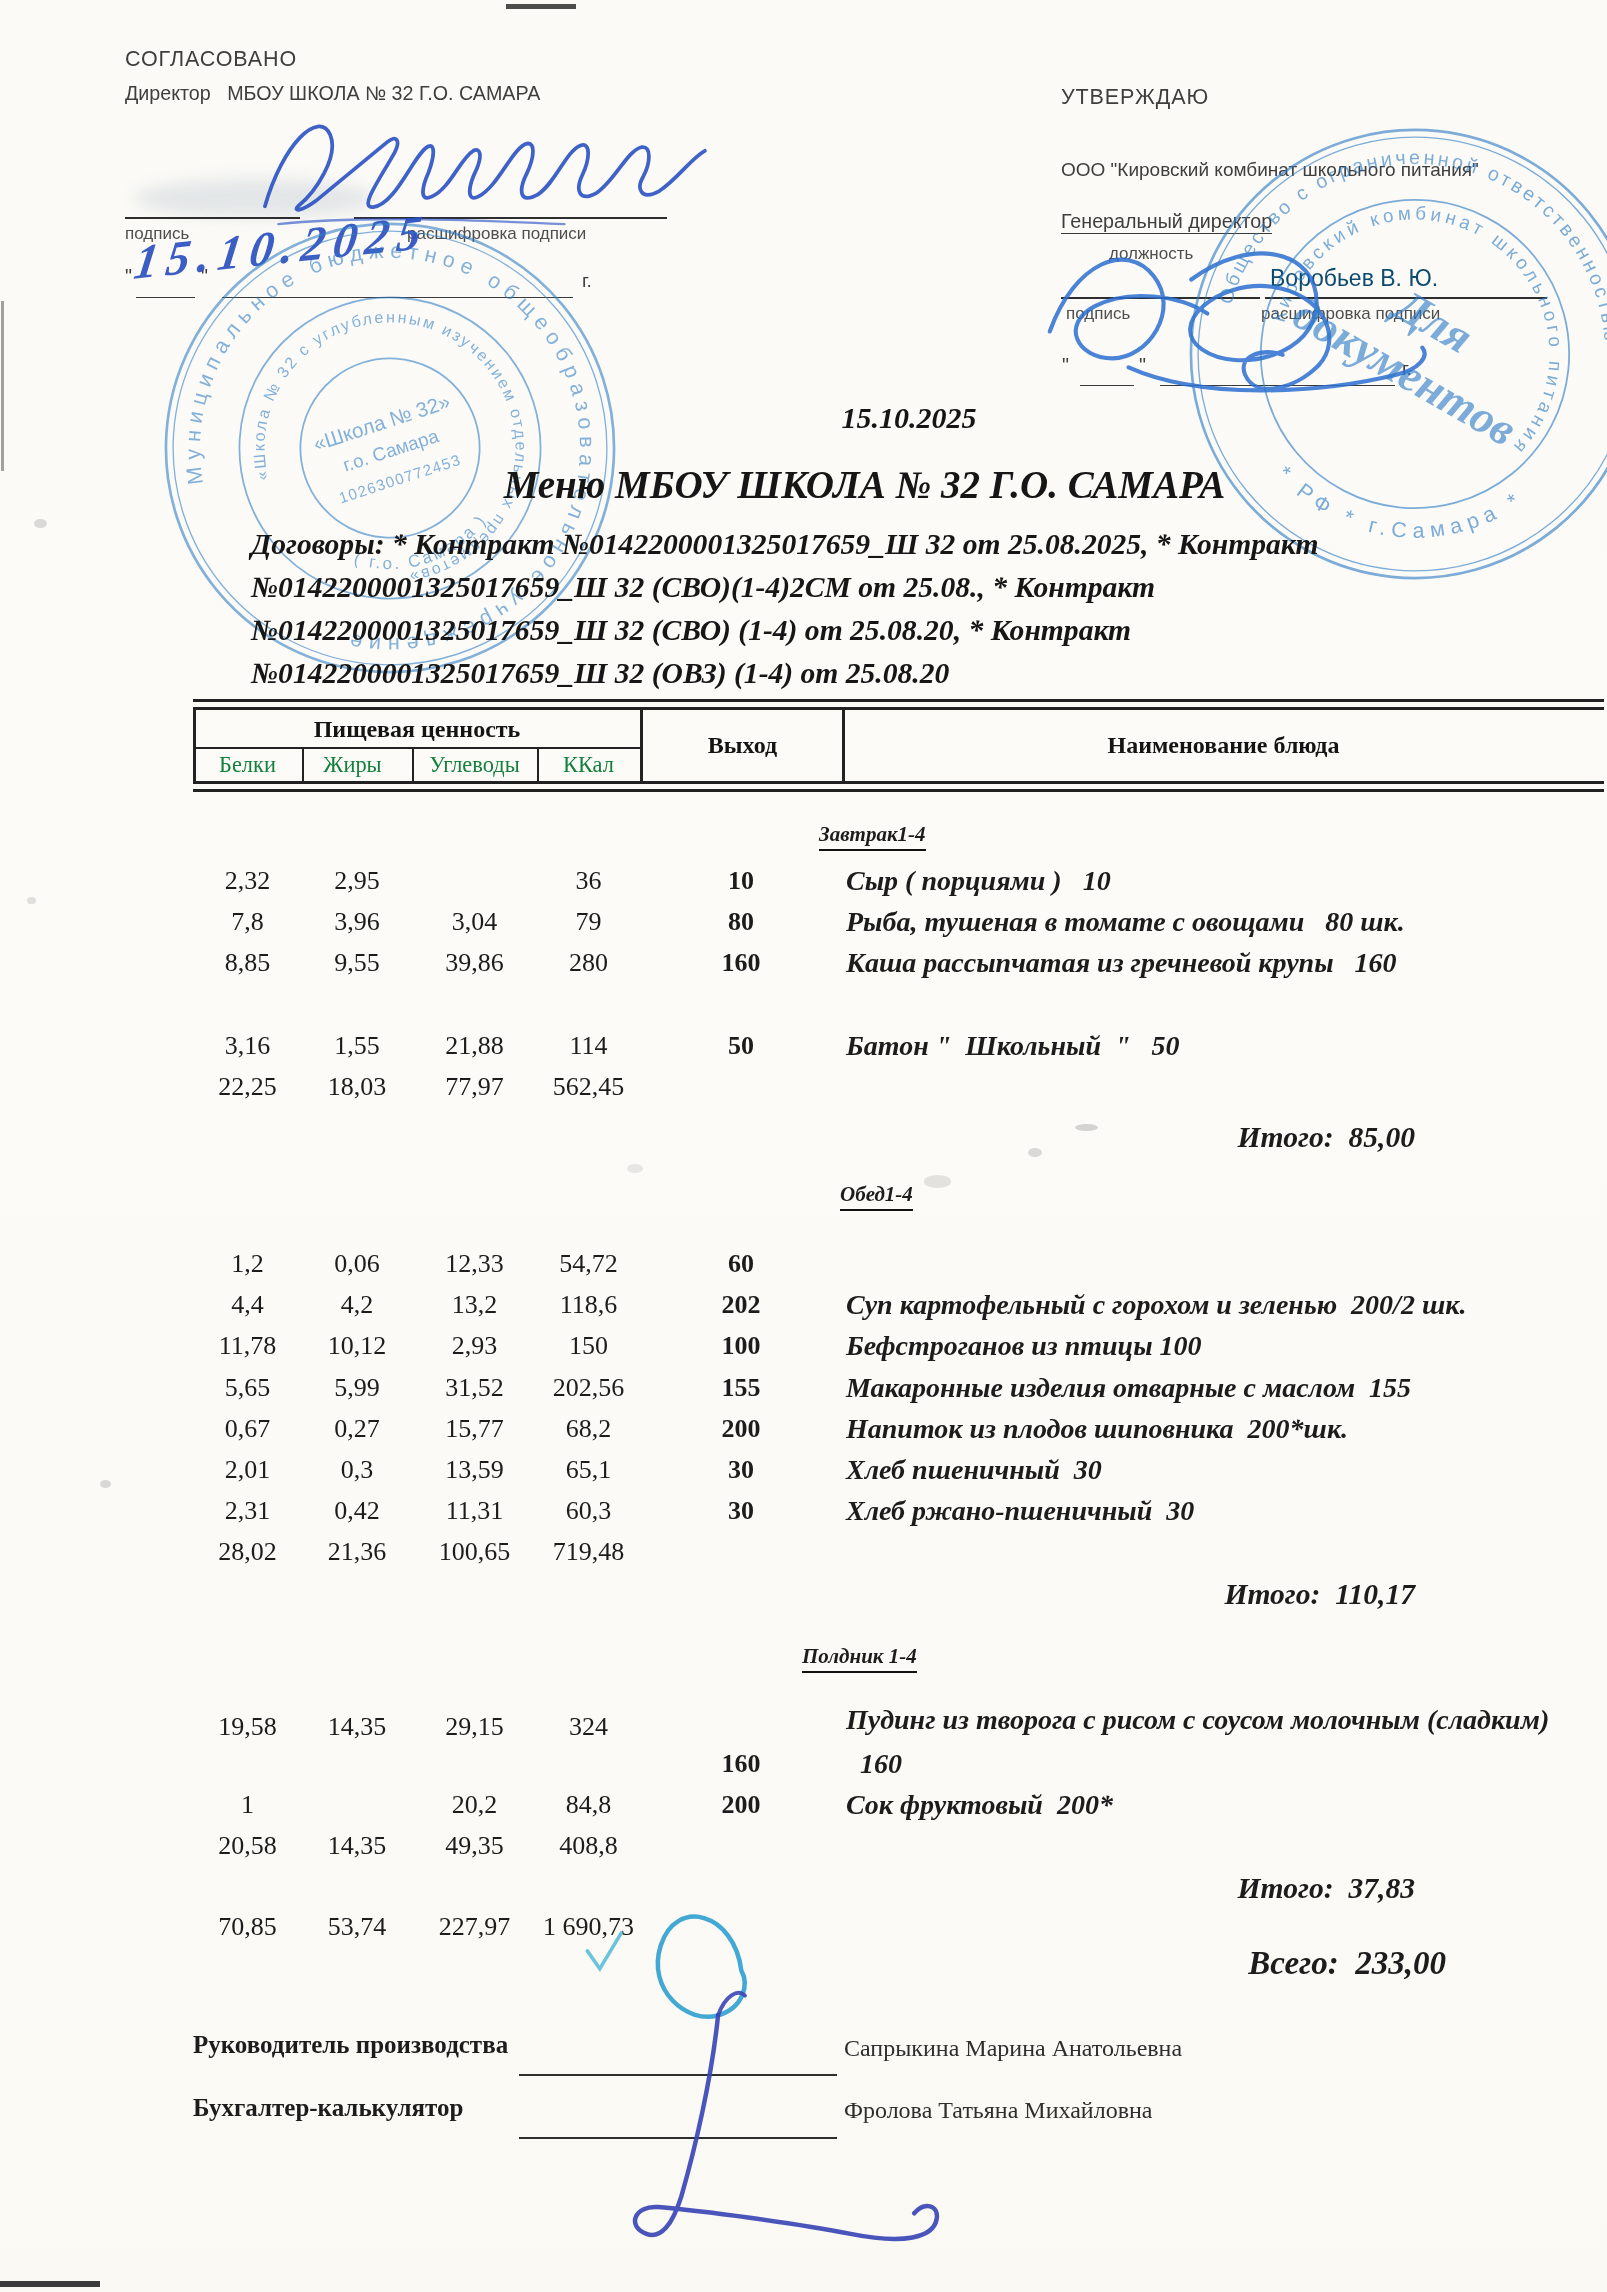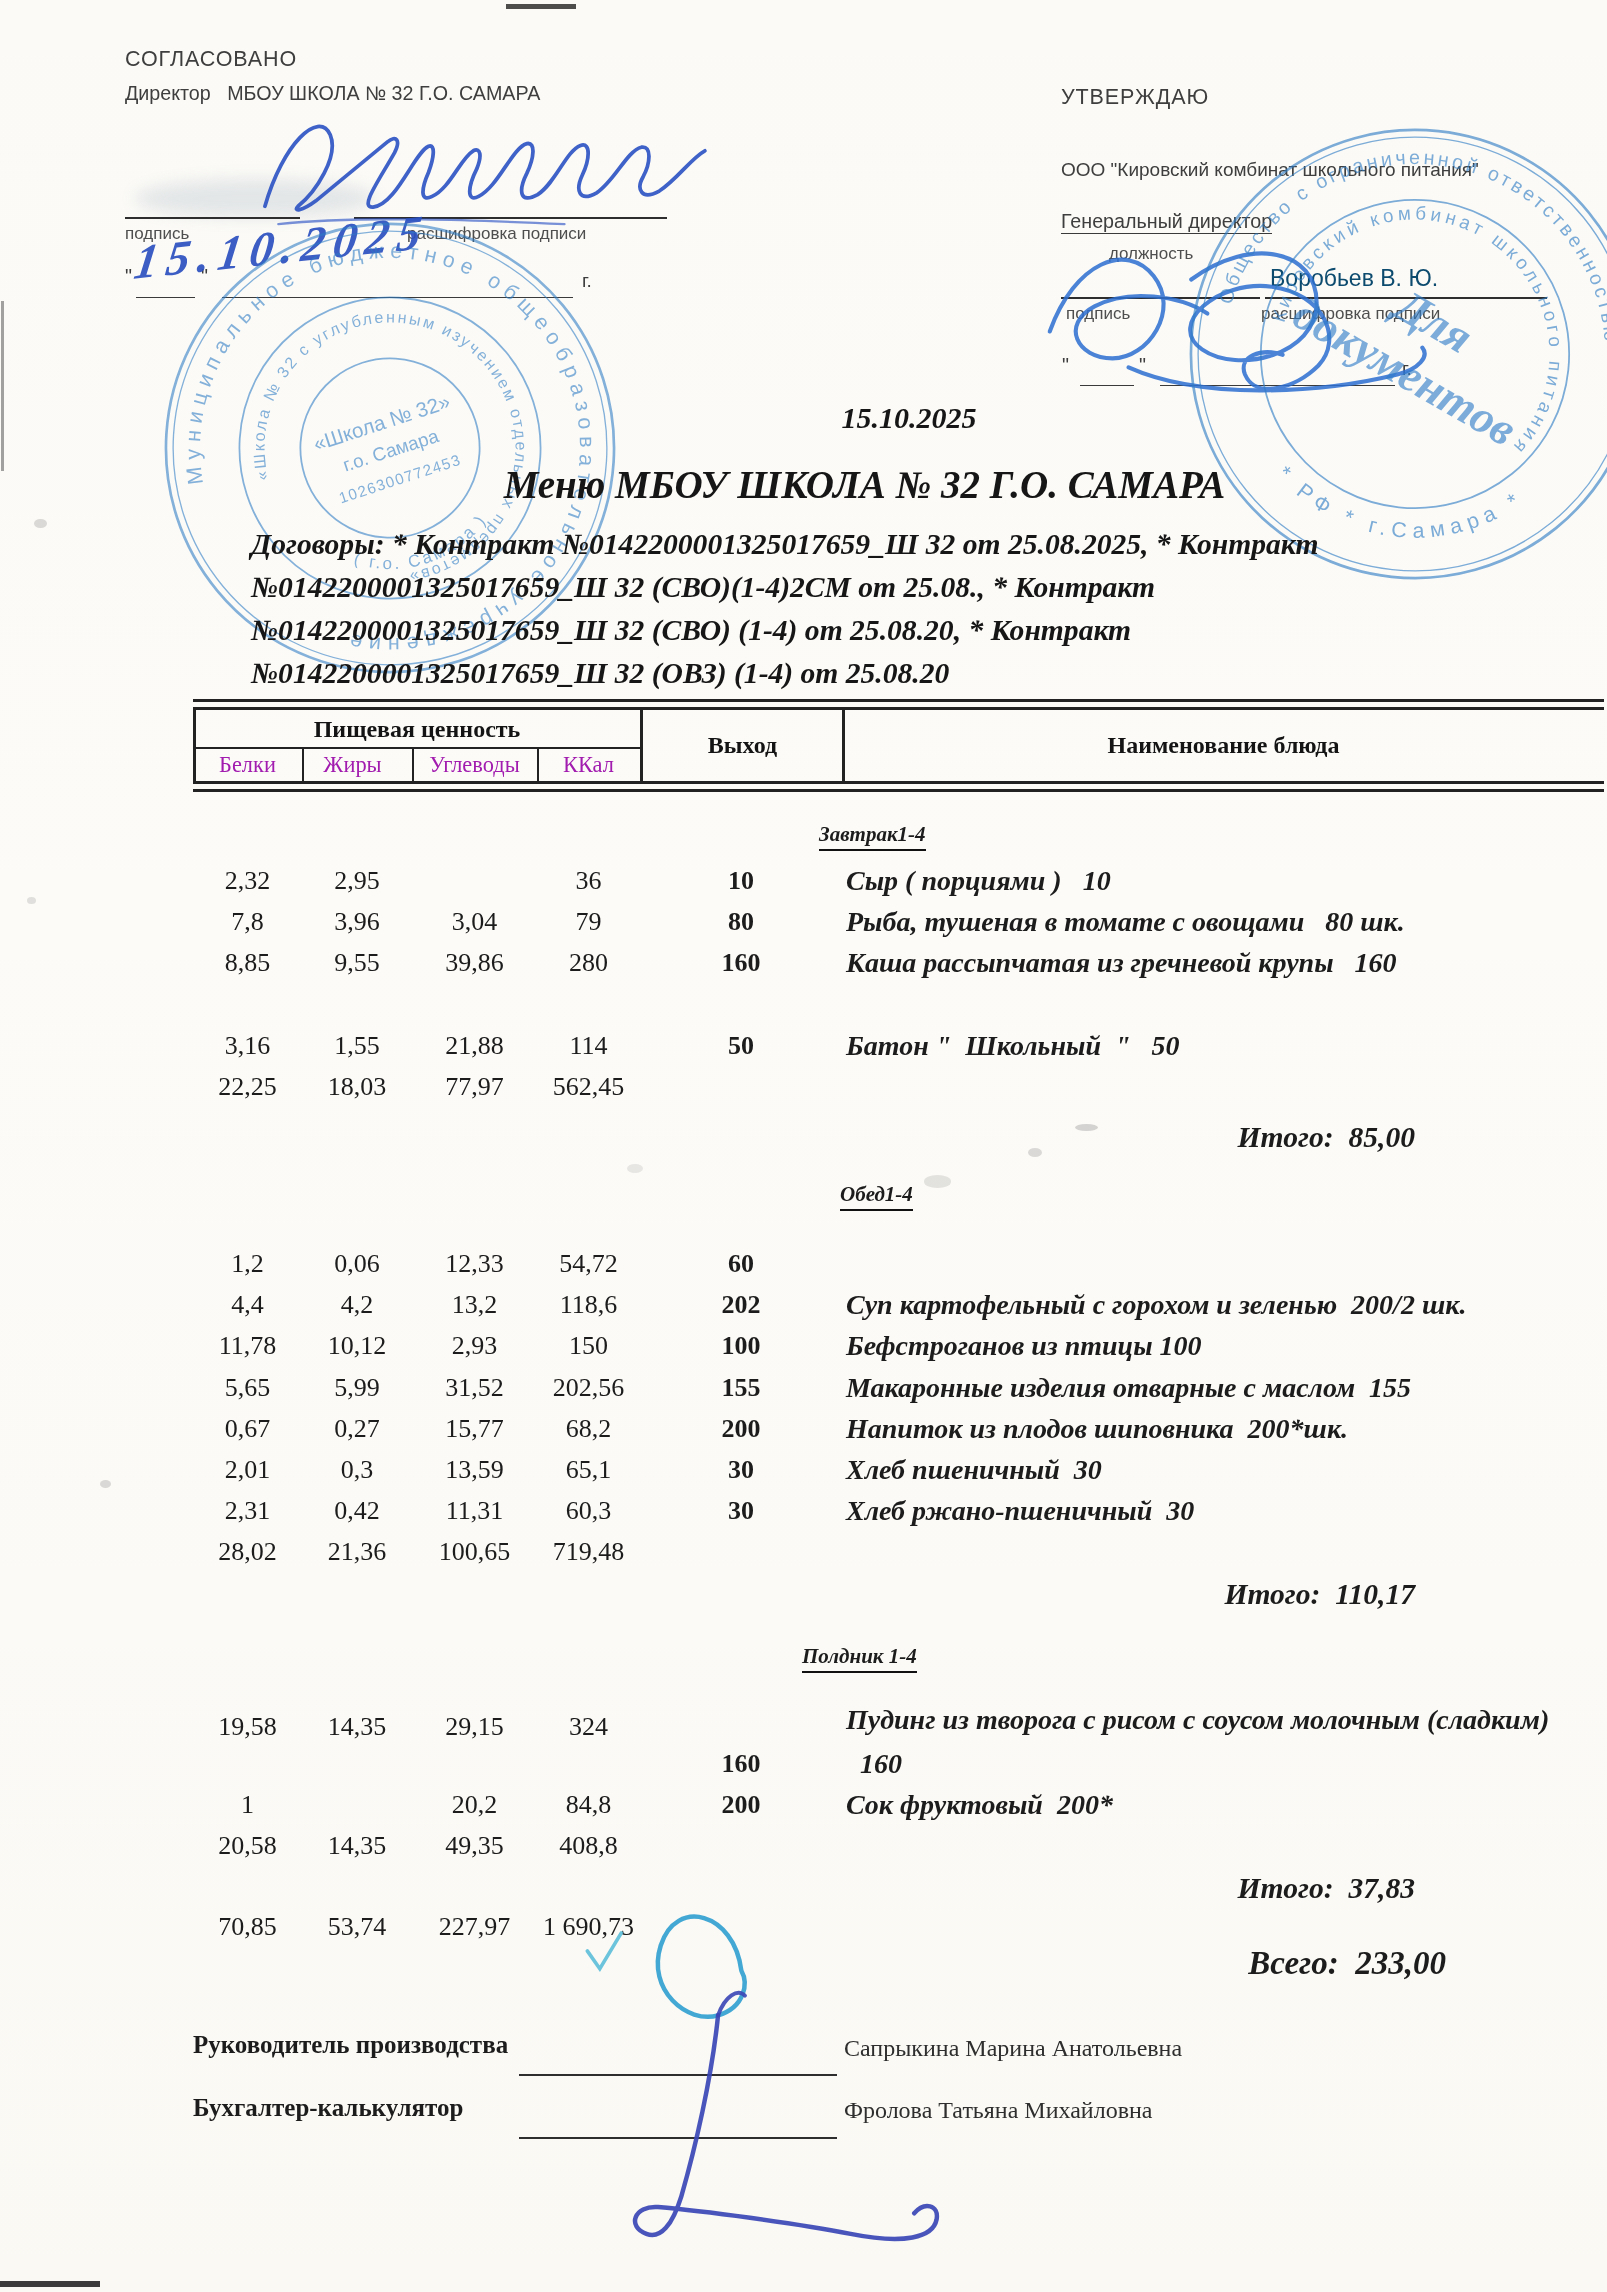--- a/index.html
+++ b/index.html
@@ -10,21 +10,21 @@
   }
   .abs{position:absolute}
   .sans{font-family:"Liberation Sans","DejaVu Sans",sans-serif;color:#3e3e3e}
   .small-lbl{font-family:"Liberation Sans","DejaVu Sans",sans-serif;font-size:17px;color:#4e4e4e}
   .bi{font-weight:bold;font-style:italic;color:#161616}
   .sigline{position:absolute;border-top:2.7px solid #2e2e2e;height:0}
   .thinline{position:absolute;border-top:1.8px solid #3a3a3a;height:0}
   .hl{position:absolute;background:#222}
   .vl{position:absolute;background:#222}
   .th{font-family:"Liberation Serif",serif;font-weight:bold;font-size:24px;color:#141414;text-align:center}
-  .tsub{font-family:"Liberation Serif",serif;font-size:22.4px;color:#a21caf;text-align:center}
+  .tsub{font-family:"Liberation Serif",serif;font-size:22.4px;color:#15803d;text-align:center}
   .sect-title{font-size:21px;font-weight:bold;font-style:italic;border-bottom:2.7px solid #111;padding-bottom:1.8px}
   .trow{position:absolute;left:0;width:1608px;height:41px}
   .cell{position:absolute;top:0;height:41px;line-height:41px;font-size:26px;text-align:center;white-space:pre}
   .c1{left:193px;width:109px}
   .c2{left:302px;width:110px}
   .c3{left:412px;width:125px}
   .c4{left:537px;width:103px}
   .c5{left:640px;width:202px;font-weight:bold}
   .c6{left:846px;width:757px;text-align:left;font-weight:bold;font-style:italic;font-size:28px}
   .totline{position:absolute;left:1039px;width:376px;text-align:right;font-size:29.6px;font-weight:bold;font-style:italic}

